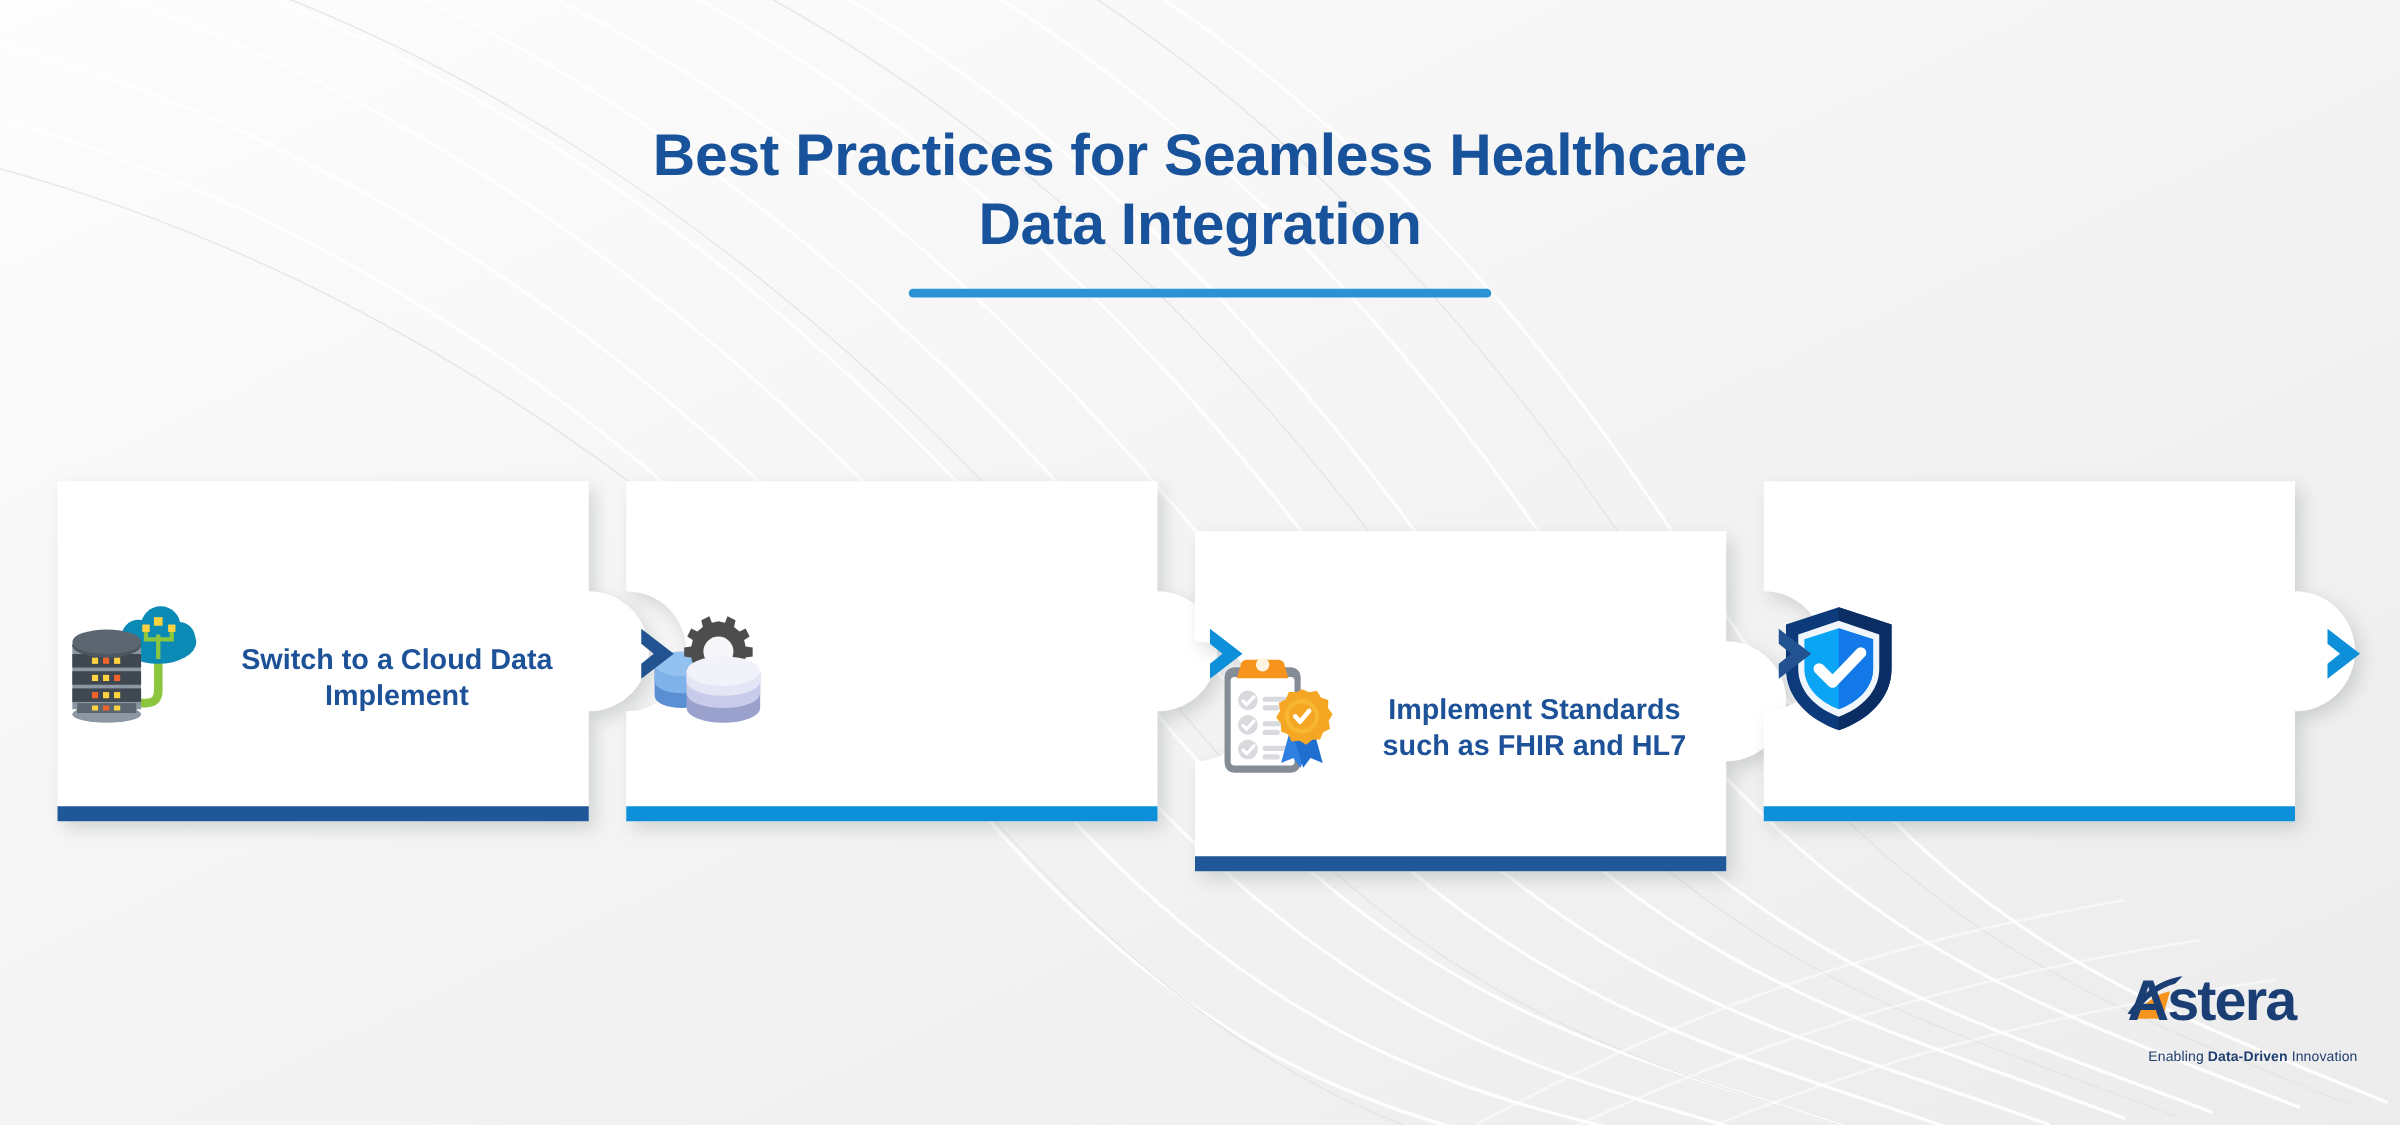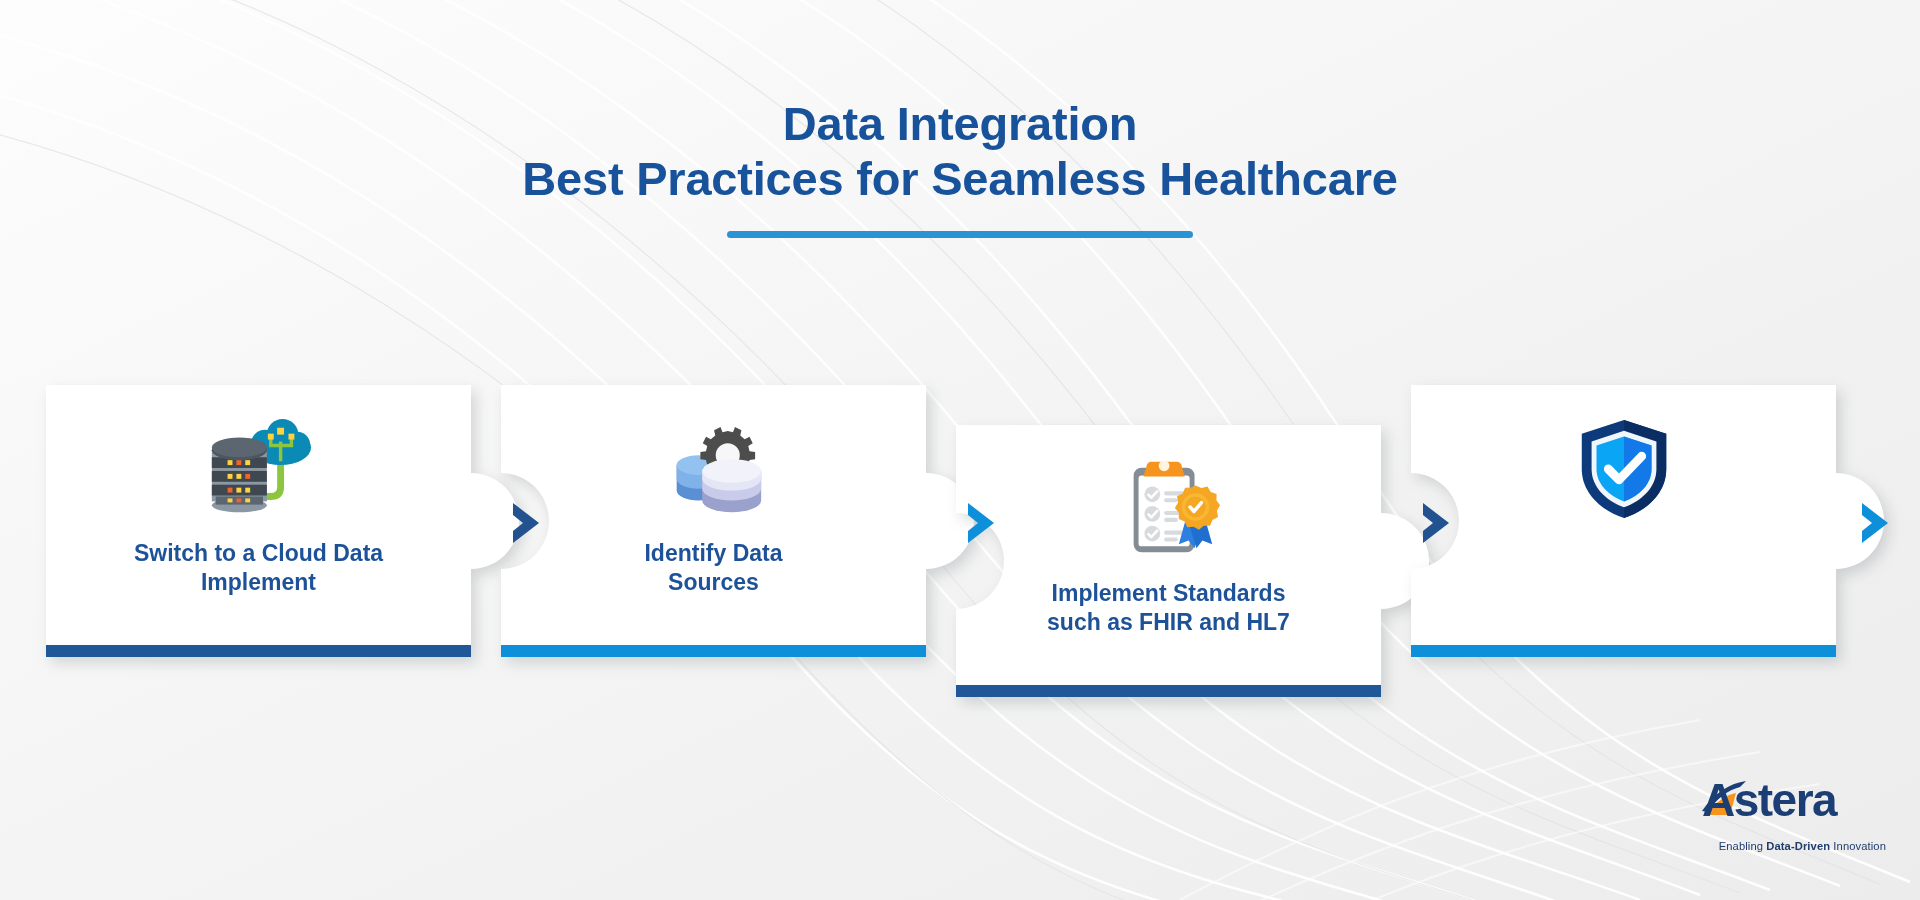--- a/index.html
+++ b/index.html
@@ -55,21 +55,21 @@
   .card-body {
     position: absolute;
     top: 0; left: 0; right: 0; bottom: 0;
     filter: drop-shadow(5px 6px 7px rgba(120,125,130,0.28));
   }
 
   .card-inner {
     position: absolute;
     left: 0; right: 0; top: 0; bottom: 0;
     display: flex;
-    flex-direction: column;
+    flex-direction: row;
     align-items: center;
     justify-content: flex-start;
     padding-top: 28px;
     z-index: 3;
   }
   .card-icon {
     width: 120px; height: 112px;
     display: flex; align-items: center; justify-content: center;
   }
   .card-icon svg { display: block; }
@@ -150,22 +150,22 @@
     <path d="M 690 -98 C 920 -8, 1130 178, 1320 463 S 1670 798, 1880 884"></path>
   </g>
   <g stroke="#ffffff" stroke-width="2" fill="none" opacity="0.55">
     <path d="M 1180 900 C 1330 820, 1470 760, 1700 720"></path>
     <path d="M 1200 930 C 1360 850, 1520 790, 1760 752"></path>
     <path d="M 1240 960 C 1400 880, 1570 820, 1820 784"></path>
   </g>
 </svg>
 
 <div id="title-block">
+  <div class="title-line">Best Practices for Seamless Healthcare</div>
   <div class="title-line">Data Integration</div>
-  <div class="title-line">Best Practices for Seamless Healthcare</div>
   <div id="title-rule"></div>
 </div>
 
 <div id="cards-row">
 
   <div class="card" style="left:0px;">
     <div class="card-body">
       <svg viewBox="0 0 425 272" width="425" height="272" style="position:absolute;inset:0;overflow:visible">
         <path d="M 0 0 H 425 V 88 A 48 48 0 0 1 425 184 V 272 H 0 Z" fill="#ffffff"></path>
       </svg>
@@ -251,24 +251,20 @@
           </g>
 
           <g>
             <path d="M48 58 V88 A30 12 0 0 0 108 88 V58 Z" fill="#9aa1cc"></path>
             <path d="M48 58 V76 A30 12 0 0 0 108 76 V58 Z" fill="#c8ccea"></path>
             <path d="M48 58 V66 A30 12 0 0 0 108 66 V58 Z" fill="#e4e6f5"></path>
             <ellipse cx="78" cy="58" rx="30" ry="12" fill="#f2f3fa"></ellipse>
           </g>
         </svg>
       </div>
-      <div class="card-label">
-        <span>Identify Data</span><br>
-        <span>Sources</span>
-      </div>
     </div>
     <div class="card-bottom-bar" style="background:#0d90d9"></div>
   </div>
   <svg class="chevron" style="left:918px" viewBox="0 0 34 44">
     <path d="M4 2 L30 22 L4 42 L4 30 L14 22 L4 14 Z" fill="#0d90d9"></path>
   </svg>
 
   <div class="card" style="left:910px;margin-top:40px;">
     <div class="card-body">
       <svg viewBox="0 0 425 272" width="425" height="272" style="position:absolute;inset:0;overflow:visible">

